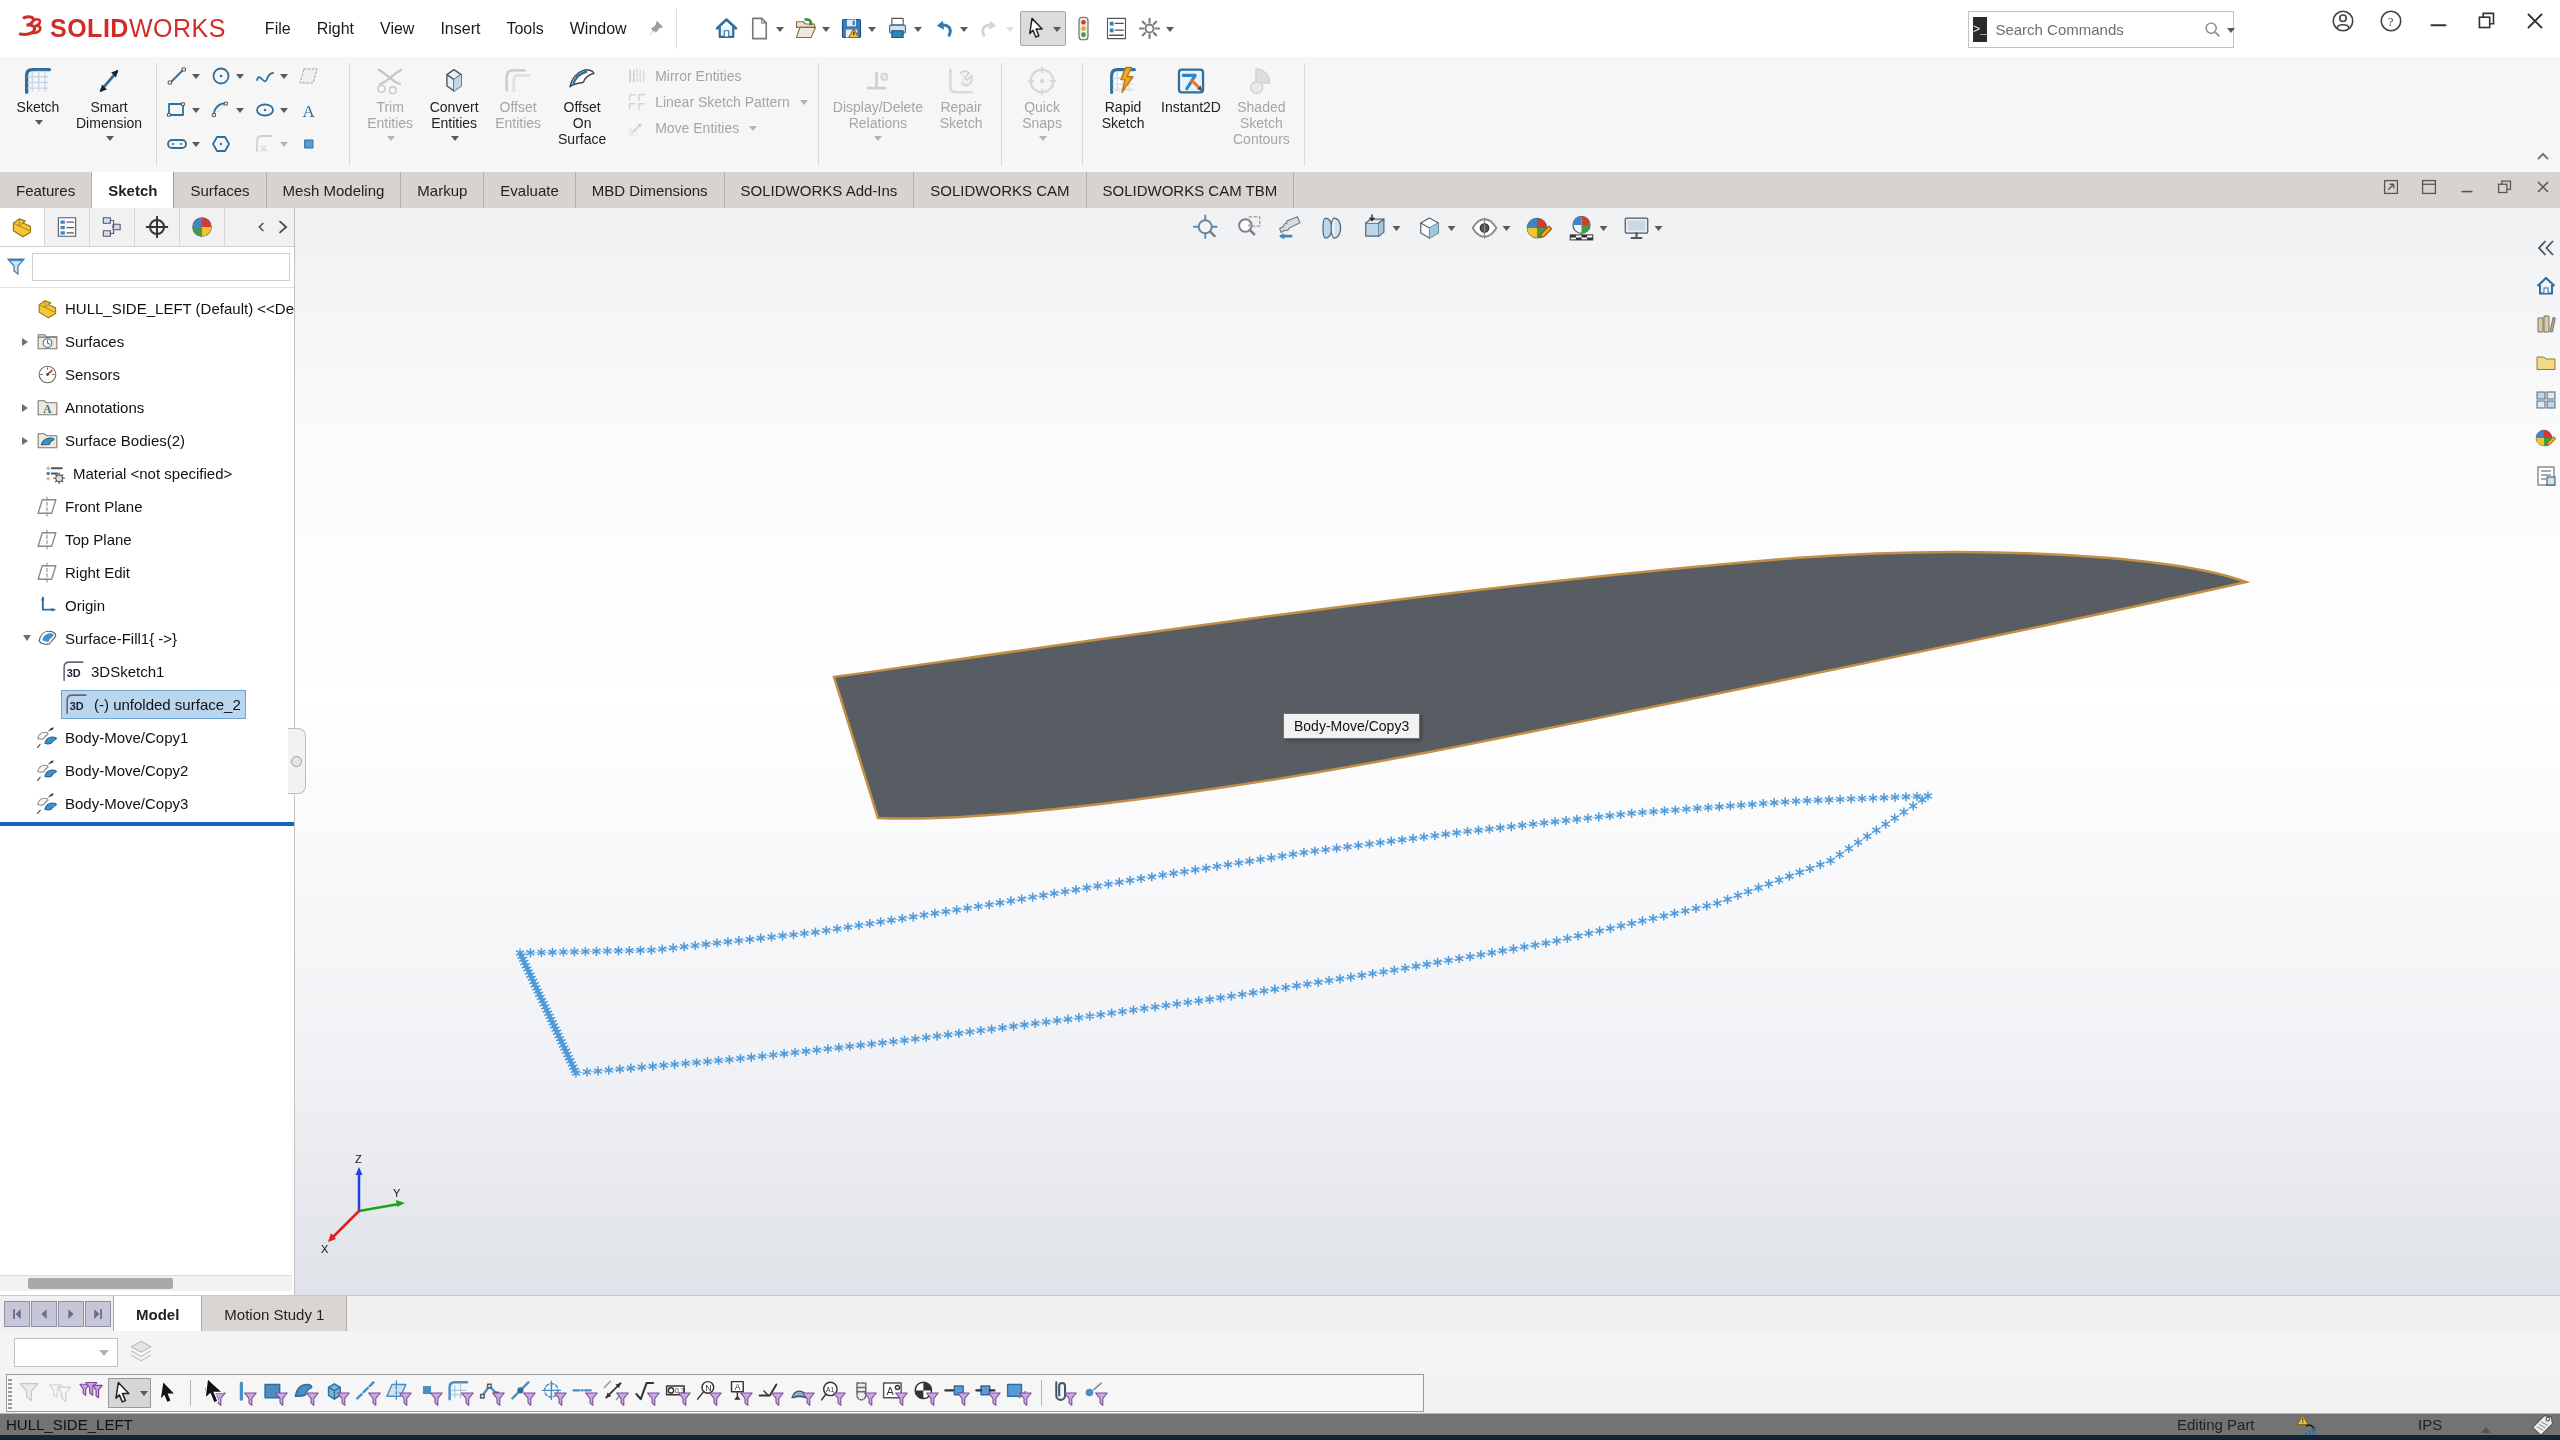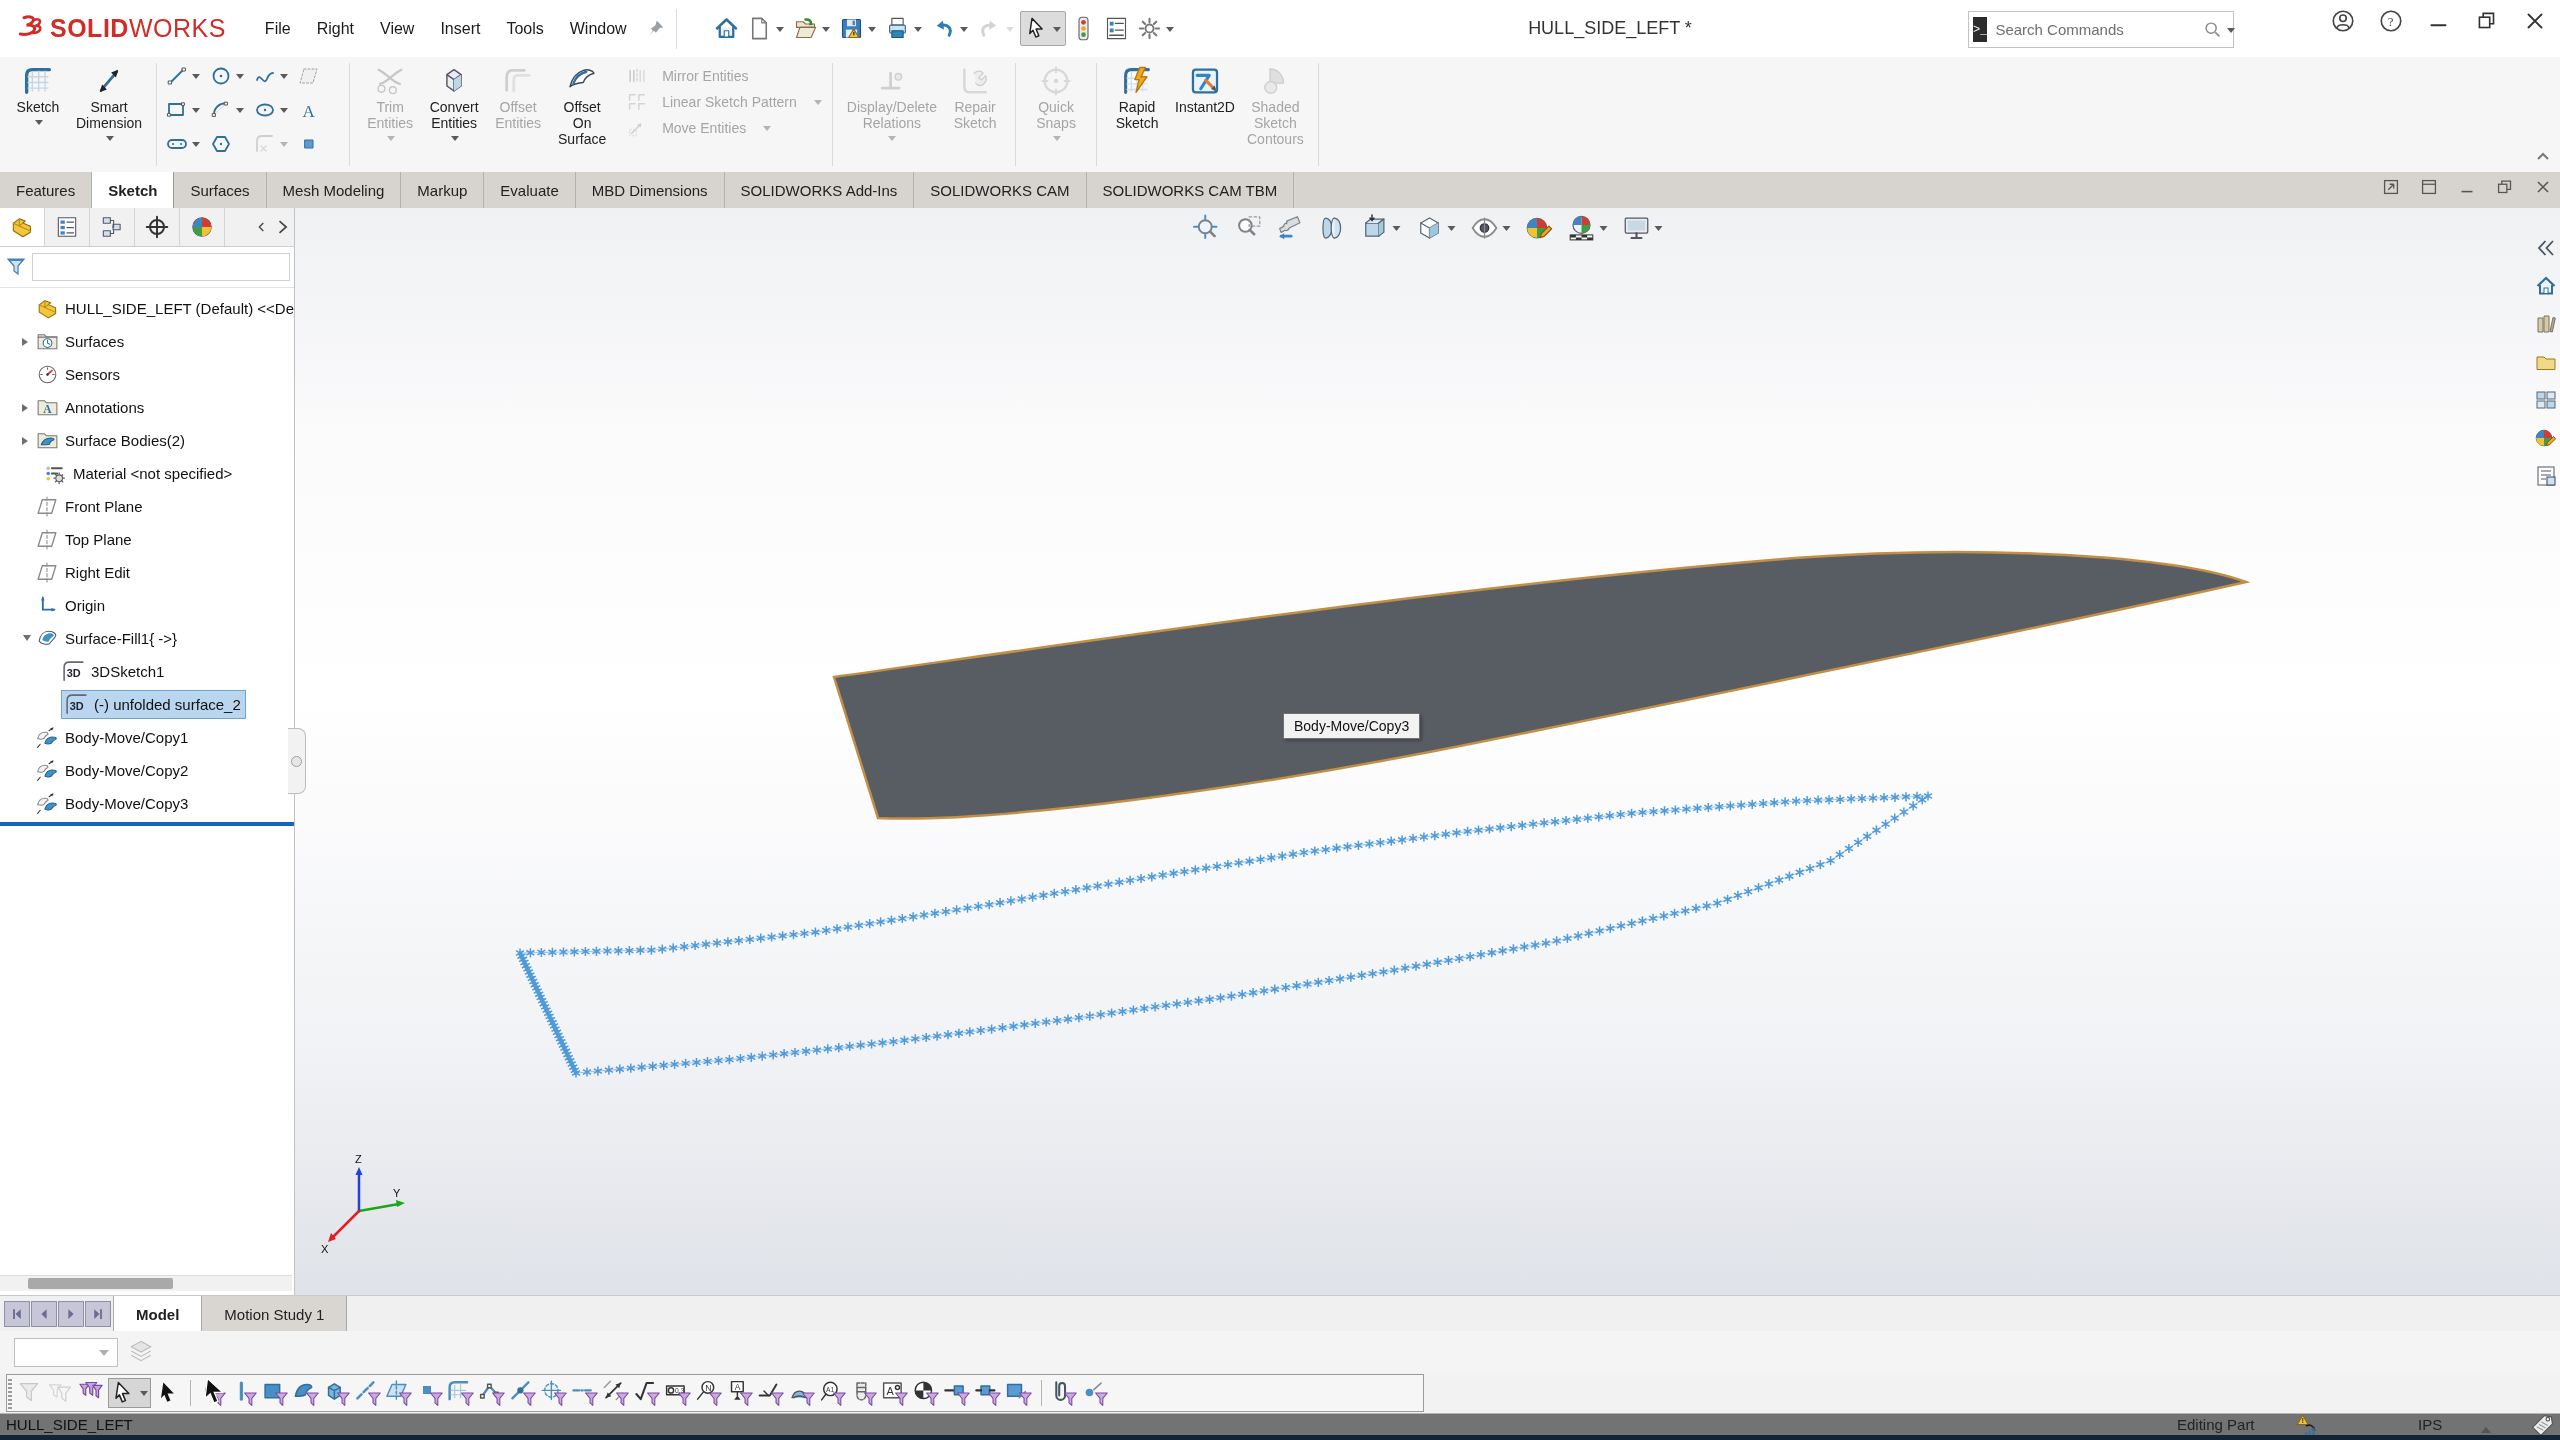--- a/index.html
+++ b/index.html
@@ -34,21 +34,21 @@
   .rdiv{width:1px;background:#dadada;margin:6px 2px;}
   .rbtn{display:flex;flex-direction:column;align-items:center;padding:2px 6px;min-width:52px;}
   .rbtn .ric{height:36px;display:flex;align-items:center;}
   .rbtn .rlab{font-size:14px;line-height:16px;text-align:center;color:#222;max-width:96px;}
   .rbtn.dis .rlab{color:#a5a5a5;}
   .rbtn.dis .ric{filter:grayscale(1);opacity:.5;}
   .egrid{display:grid;grid-template-columns:repeat(4,44px);grid-auto-rows:34px;align-items:center;padding-top:2px;}
   .ecell{display:flex;align-items:center;}
   .ecell.dis .icon{filter:grayscale(1);opacity:.5;}
   .plist{display:flex;flex-direction:column;justify-content:flex-start;gap:4px;padding-top:8px;}
-  .prow{display:flex;align-items:center;gap:14px;font-size:14px;color:#a5a5a5;}
+  .prow{display:flex;align-items:center;gap:7px;font-size:14px;color:#a5a5a5;}
   .prow .icon{filter:grayscale(1);opacity:.55;}
   #ribbon-collapse{position:absolute;right:8px;top:150px;}
   
   #tabrow{position:absolute;left:0;top:172px;width:2560px;height:36px;background:#d7d4cf;border-bottom:1px solid #a9a9a9;display:flex;align-items:stretch;}
   .cm-tab{display:flex;align-items:center;padding:0 16px;font-size:15px;color:#222;background:#d7d4cf;border-right:1px solid #b3b1ac;cursor:default;}
   .cm-tab.active{background:#ffffff;font-weight:bold;border-right:1px solid #9a9a9a;}
   #docctrls{position:absolute;right:6px;top:176px;display:flex;gap:16px;align-items:center;}
   
   #main{position:absolute;left:0;top:208px;width:2560px;height:1087px;display:flex;}
   #leftpanel{position:relative;width:294px;height:100%;background:#fff;border-right:1px solid #c2c2c2;flex:0 0 auto;}
@@ -234,21 +234,20 @@
         <div class="qbtn">
           <span class="icon">
             <svg width="27" height="27" viewBox="0 0 24 24" fill="none" stroke-linecap="round" stroke-linejoin="round">
               <circle cx="12" cy="12" r="3.6" stroke="#7a7a7a" stroke-width="1.7" fill="none"></circle>
               <path d="M12 3.5v3M12 17.5v3M3.5 12h3M17.5 12h3M6 6l2.1 2.1M15.9 15.9 18 18M6 18l2.1-2.1M15.9 8.1 18 6" stroke="#7a7a7a" stroke-width="1.9"></path>
             </svg>
           </span>
           <span class="dd"></span>
         </div>
       </div>
-    <div id="doc-title">HULL_SIDE_LEFT *</div>
     <div id="search-box">
       <span id="search-term">&gt;_</span>
       <input id="search-input" placeholder="Search Commands" style="">
       <span class="icon">
           <svg width="22" height="22" viewBox="0 0 24 24">
             <circle cx="10" cy="10" r="5.5" stroke="#8a8a8a" stroke-width="1.6" fill="none"></circle>
             <path d="M14.5 14.5 19 19" stroke="#8a8a8a" stroke-width="1.8"></path>
           </svg>
         </span>
       <span class="dd"></span>

